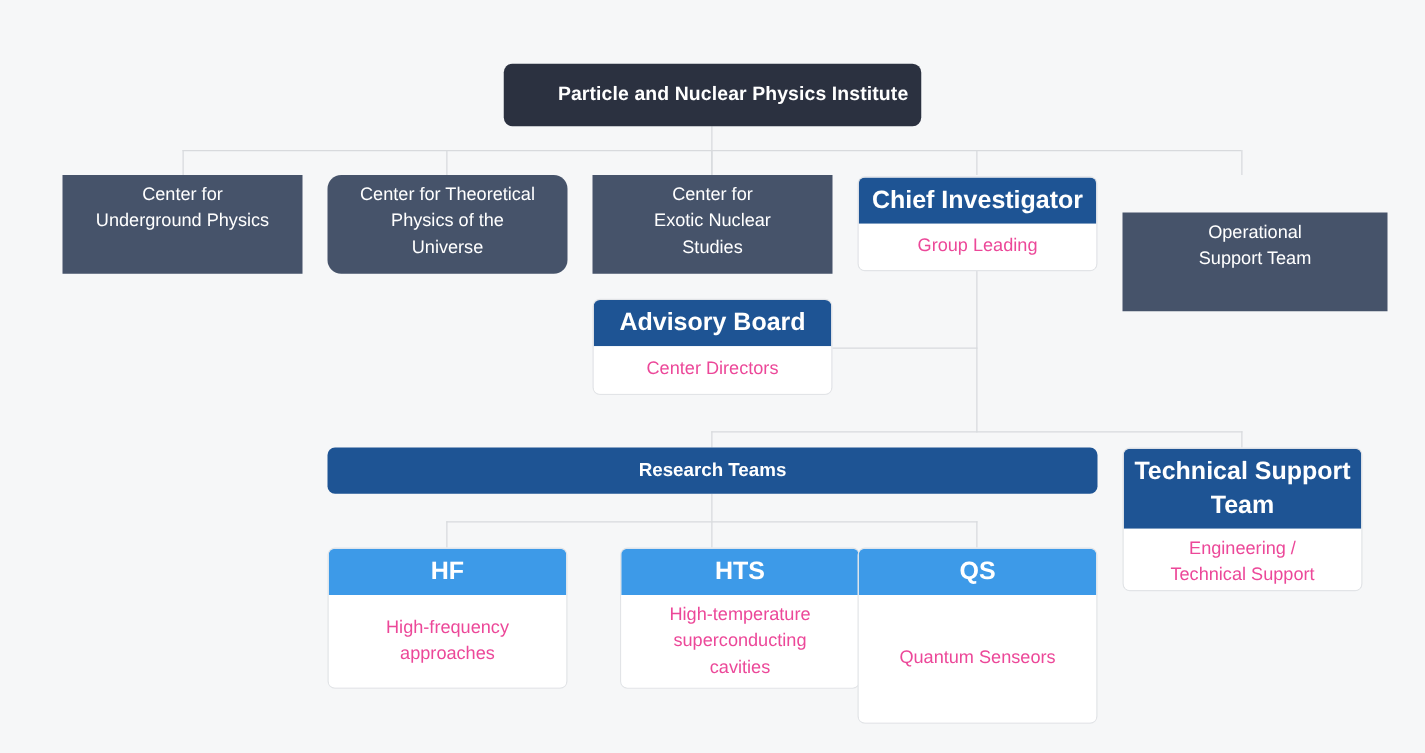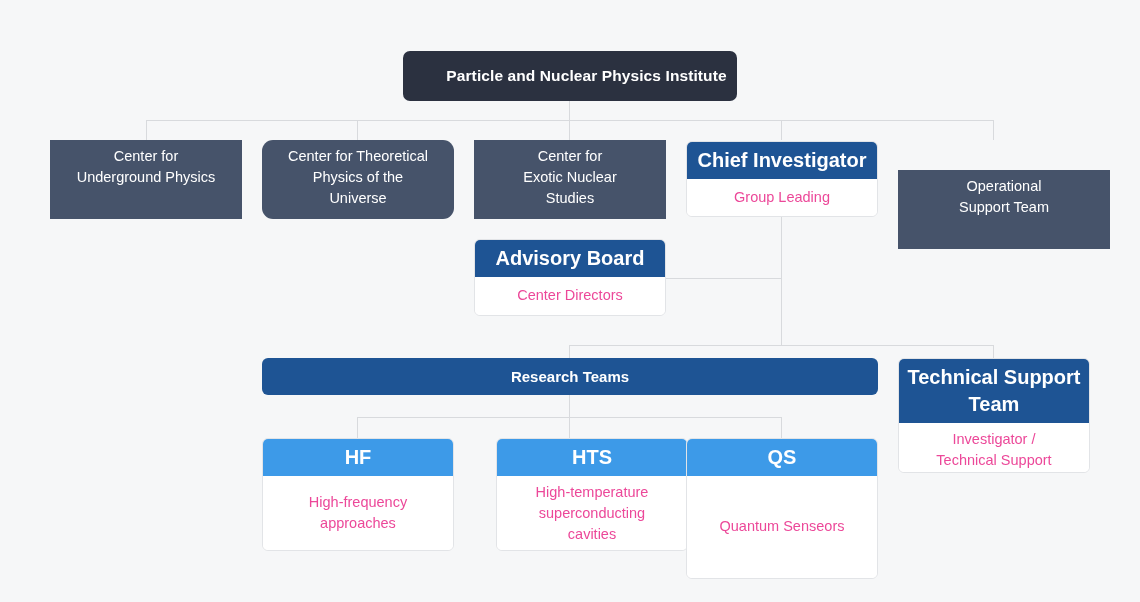--- a/index.html
+++ b/index.html
@@ -187,21 +187,21 @@
 
   <div class="node card navy" style="left:898px; top:358px; width:192px; height:115px;">
     <div class="hd">
       <span>
         <span>Technical Support</span><br>
         <span>Team</span>
       </span>
     </div>
     <div class="bd">
       <span>
-        <span>Investigator /</span><br>
+        <span>Engineering /</span><br>
         <span>Technical Support</span>
       </span>
     </div>
   </div>
 
   <div class="node card sky" style="left:262px; top:438px; width:192px; height:113px;">
     <div class="hd">HF</div>
     <div class="bd">
       <span>
         <span>High-frequency</span><br>

